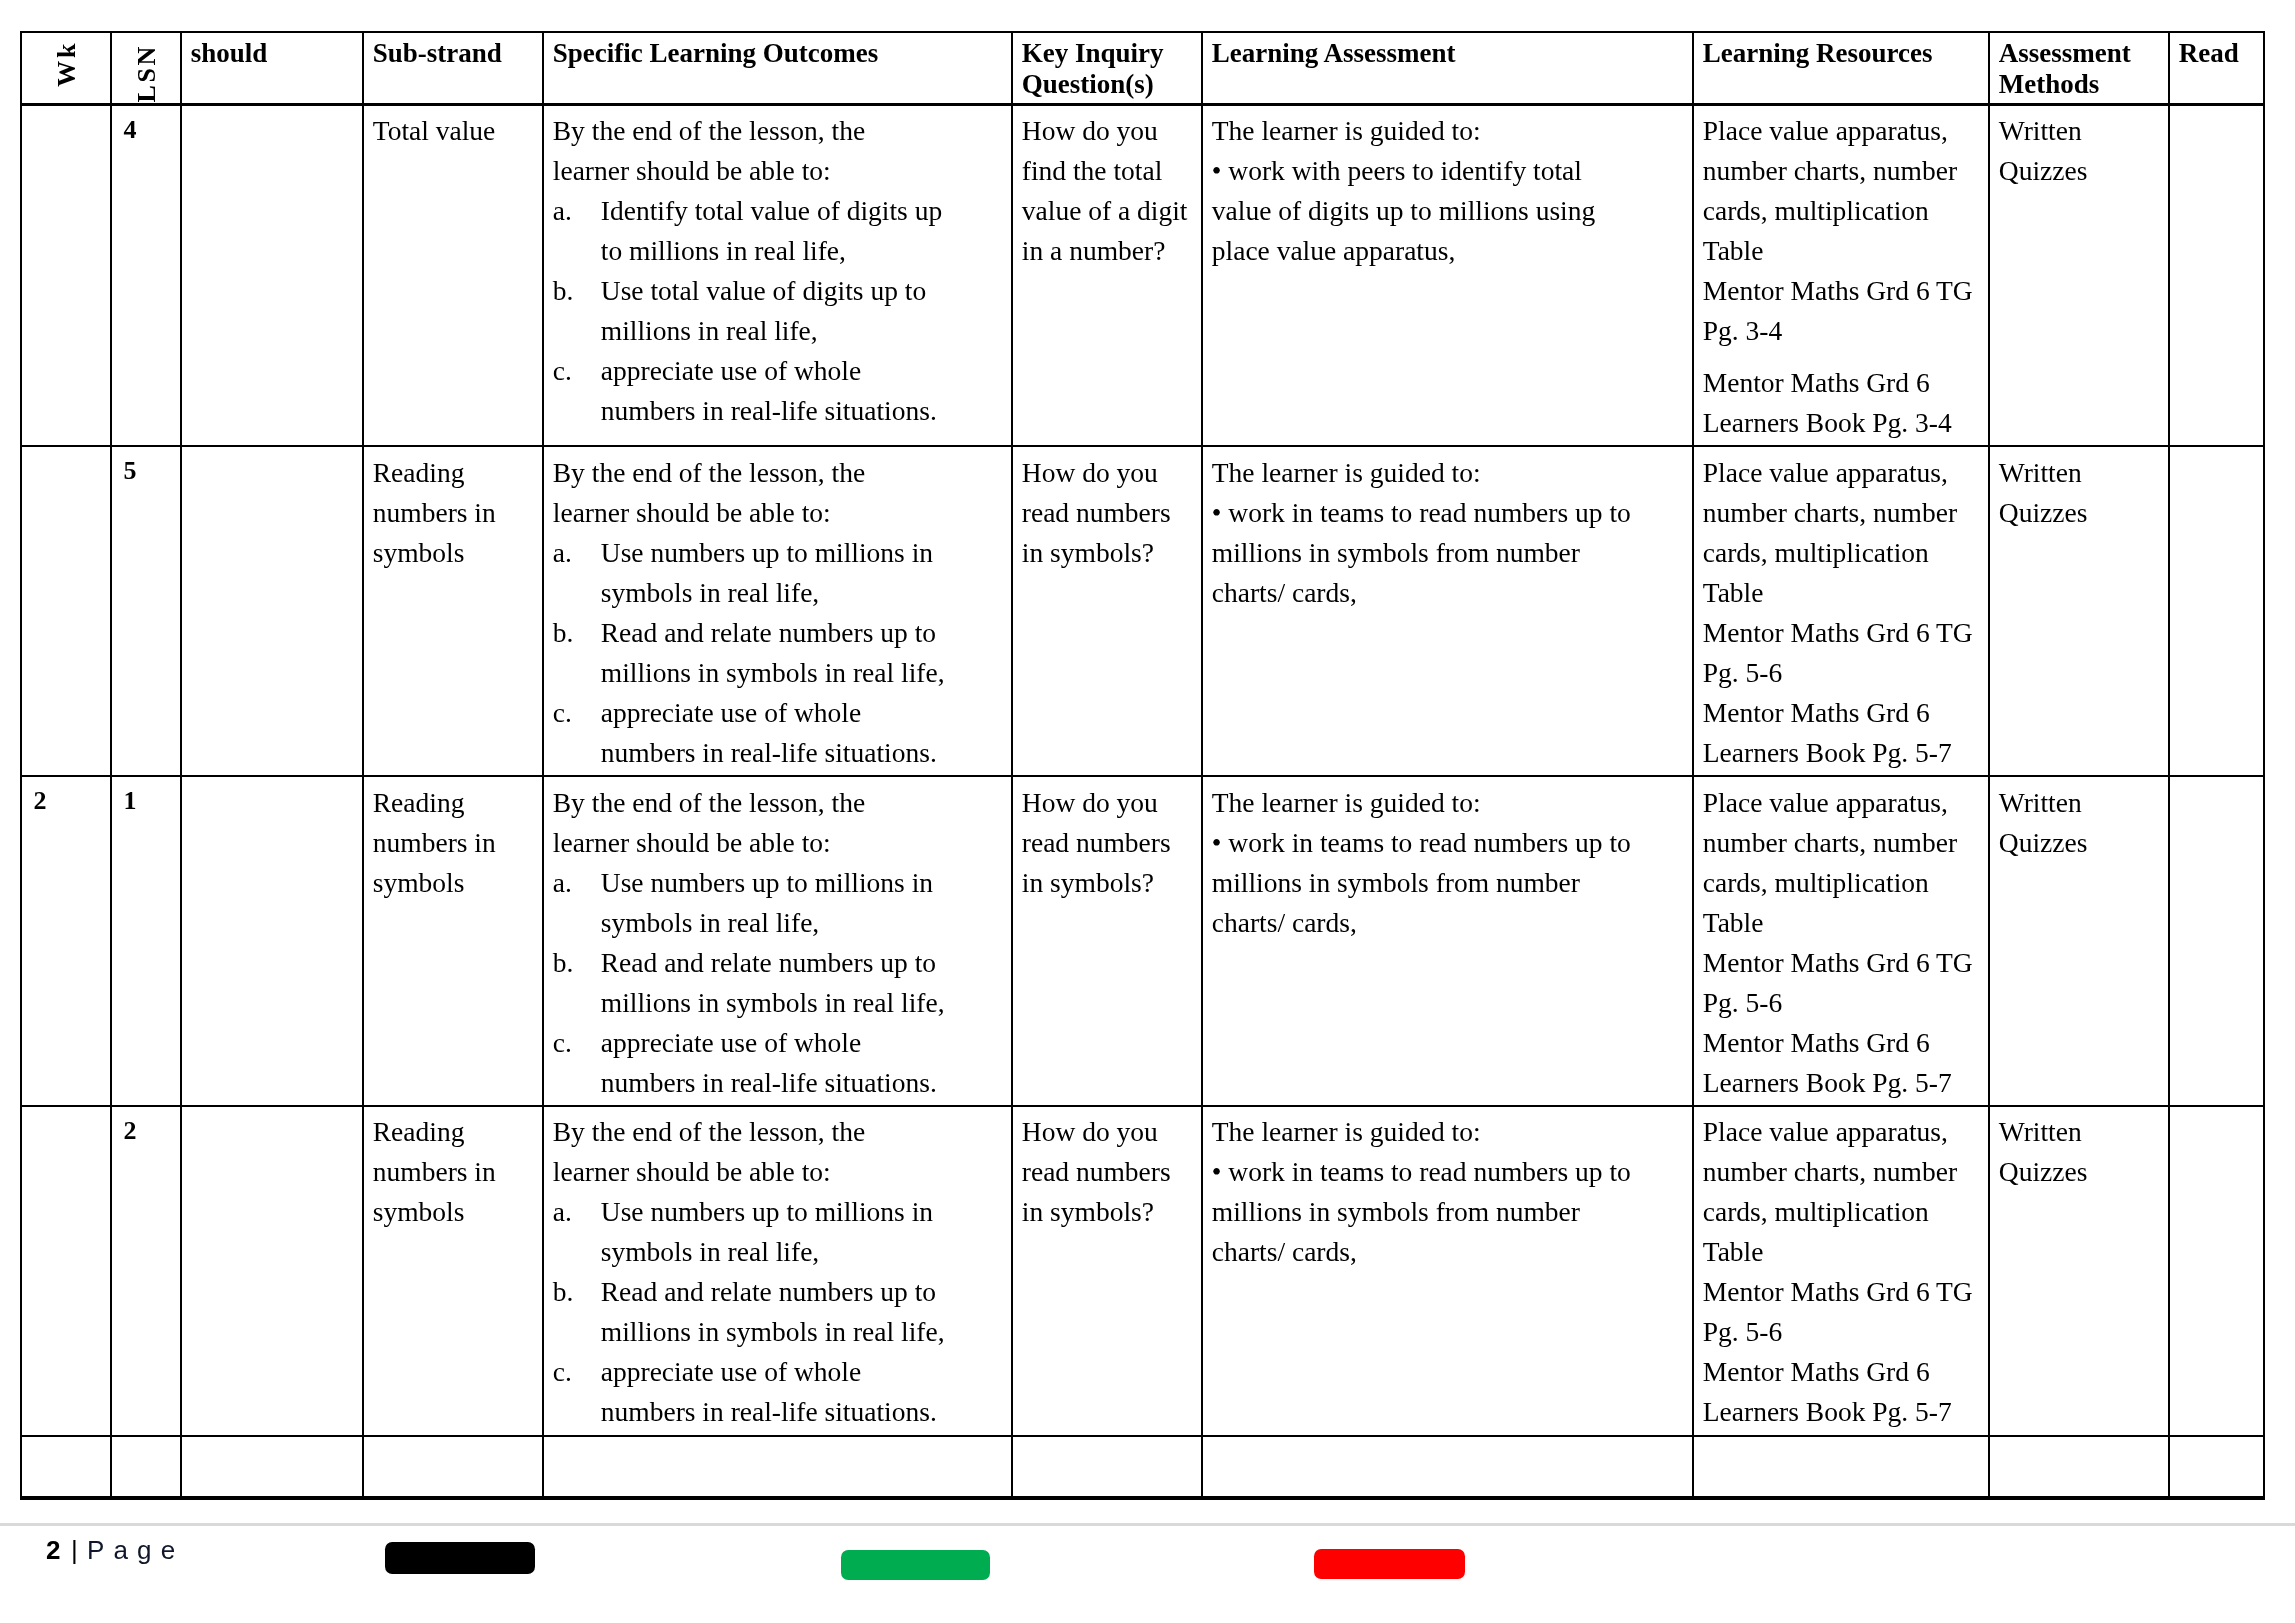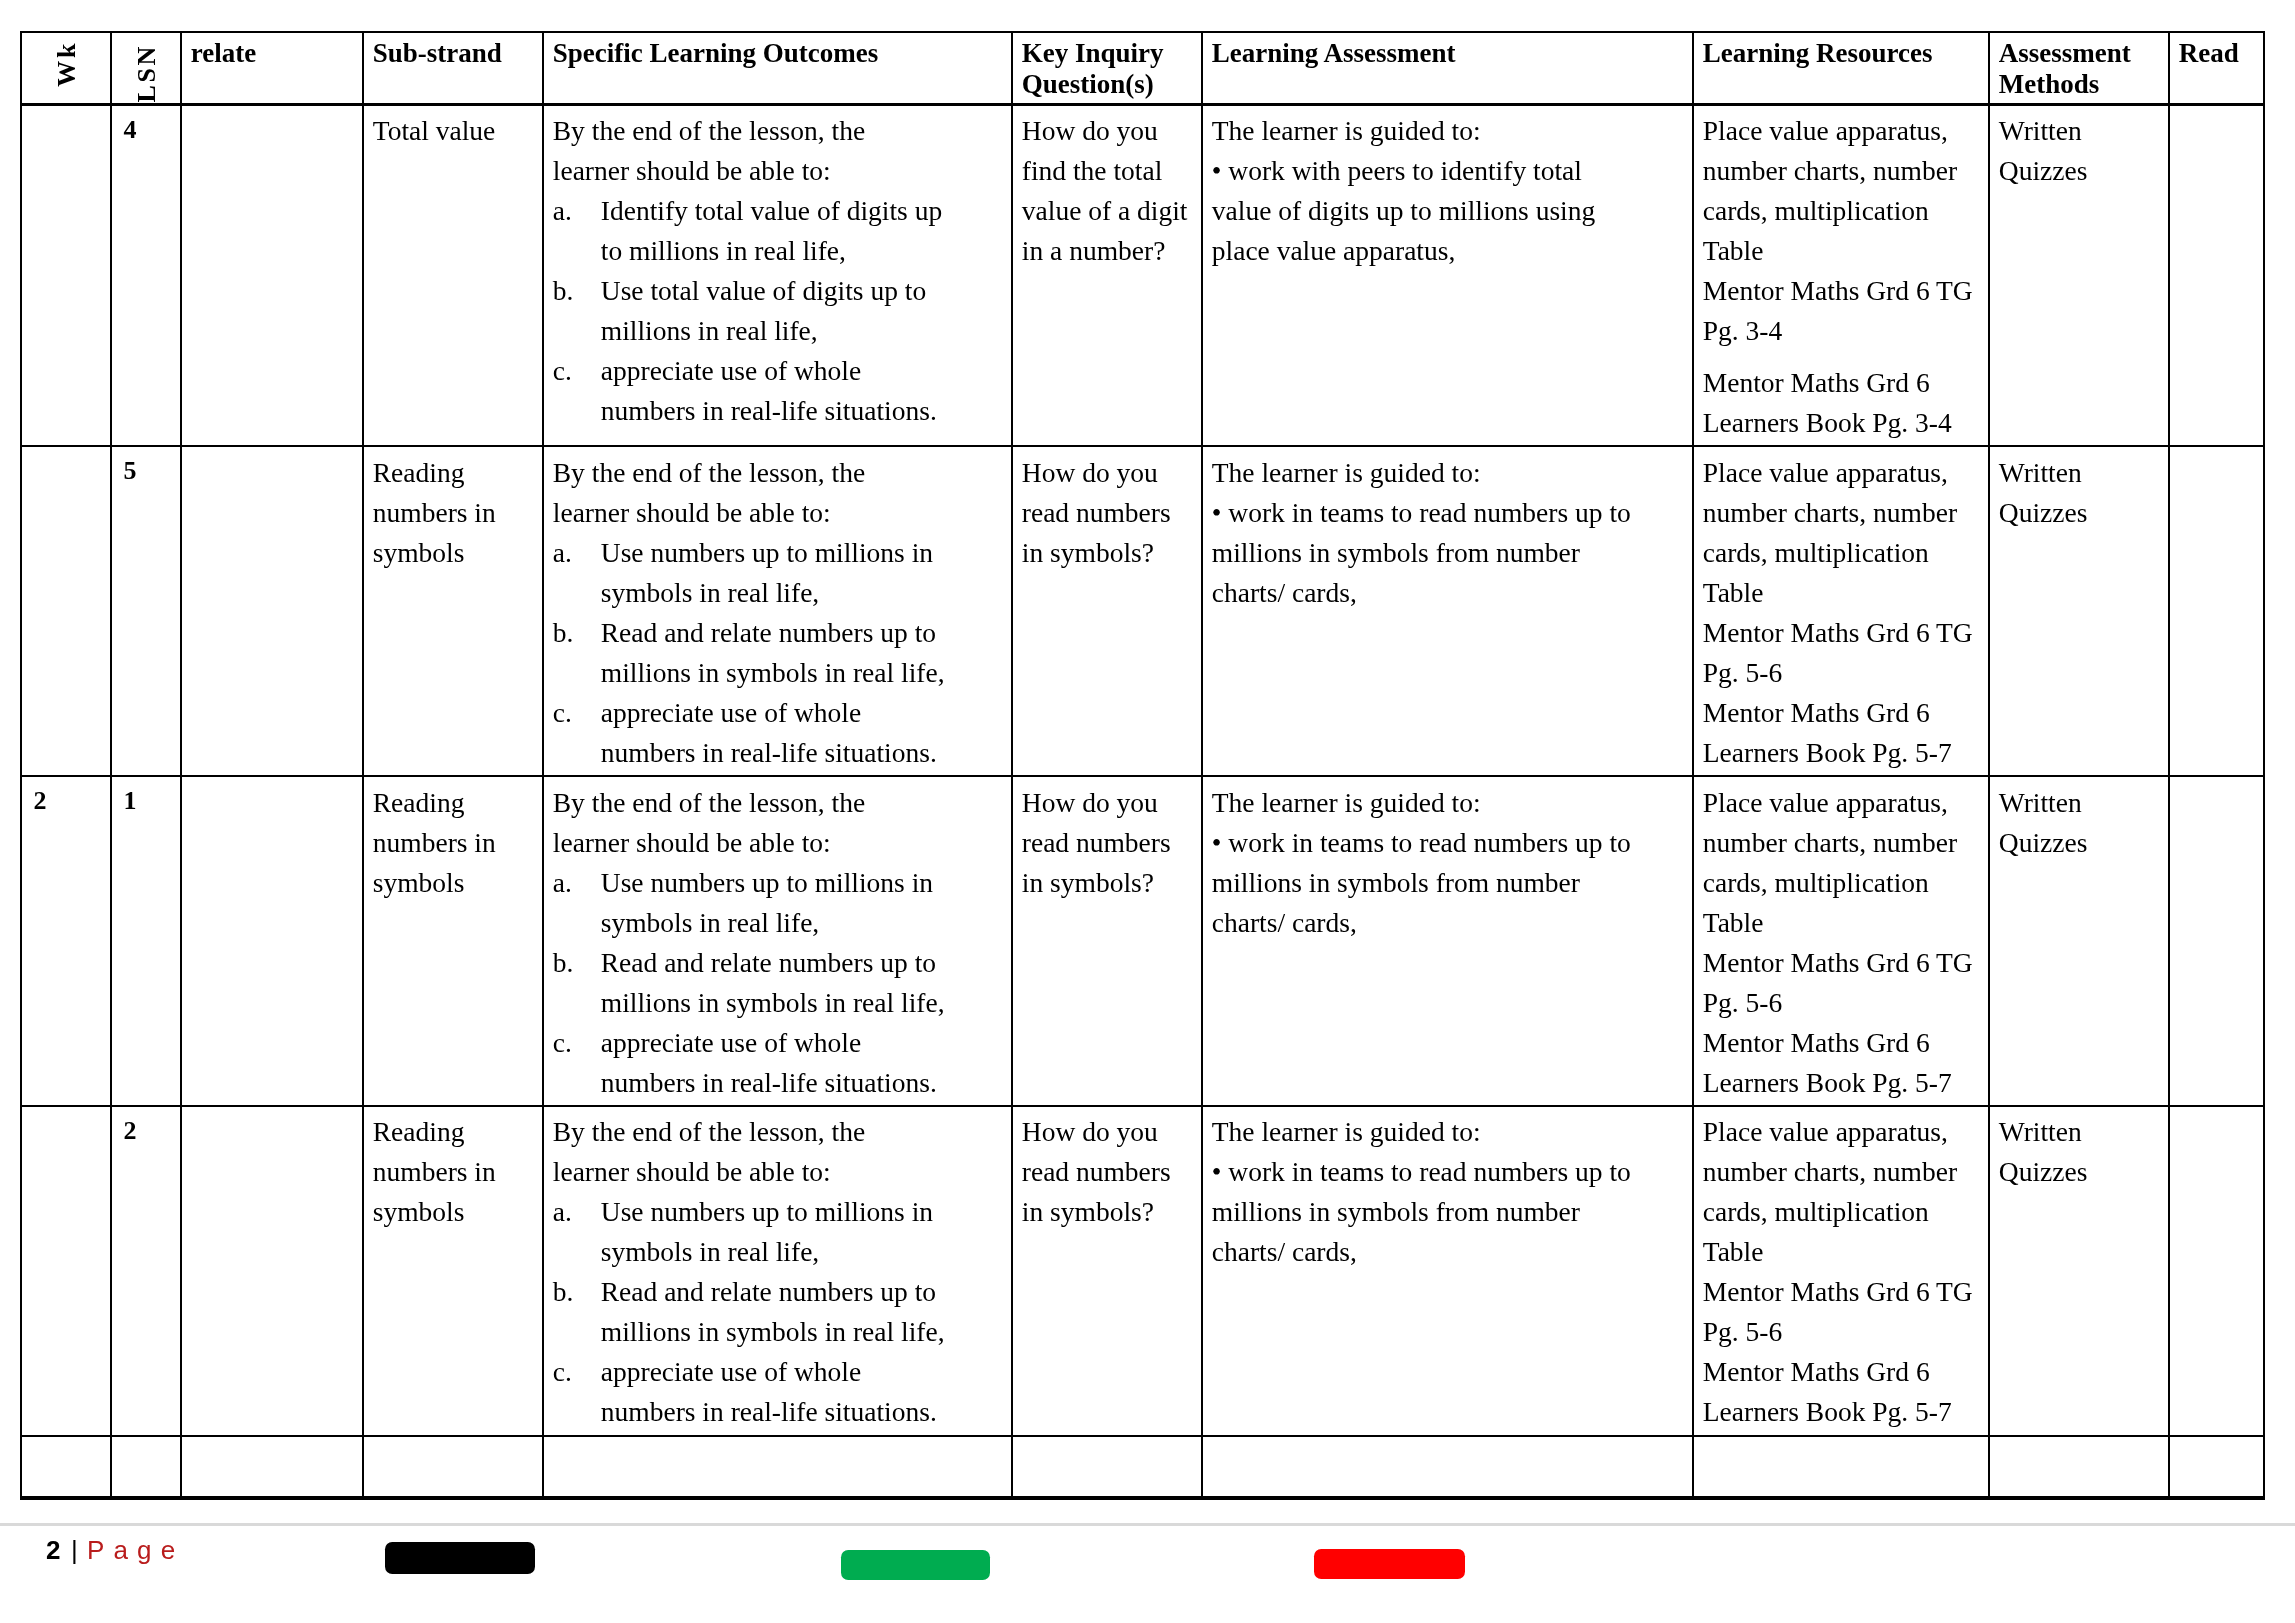--- a/index.html
+++ b/index.html
@@ -126,21 +126,21 @@
         <col style="width:190px">
       <col style="width:491px">
         <col style="width:296px">
         <col style="width:180px">
       <col style="width:95px">
     </colgroup>
     <thead>
       <tr class="hrow">
         <th><span class="vert">Wk</span></th>
         <th><span class="vert vert-lsn">LSN</span></th>
-        <th><span>relate</span></th>
+        <th><span>should</span></th>
         <th><span>Sub-strand</span></th>
         <th><span>Specific Learning Outcomes</span></th>
         <th><span>Key Inquiry
 Question(s)</span></th>
         <th><span>Learning Assessment</span></th>
         <th><span>Learning Resources</span></th>
         <th><span>Assessment
 Methods</span></th>
         <th><span>Read</span></th>
       </tr>
@@ -436,21 +436,21 @@
       </tr>
 
     </tbody>
   </table>
 
   <div class="footer-rule" style="background: rgb(217, 217, 217);"></div>
 
   <div class="footer-text">
     <span class="pnum">2</span>
     <span class="psep">|</span>
-    <span class="plabel" style="color: #b91c1c;">Page</span>
+    <span class="plabel" style="color: #0f172a;">Page</span>
   </div>
 
   <div class="bar bar-black" style="background: rgb(0, 0, 0);"></div>
   <div class="bar bar-green" style="background: rgb(0, 172, 80);"></div>
   <div class="bar bar-red" style="background: rgb(255, 0, 0);"></div>
 
 </div>
 
 
 </body></html>

